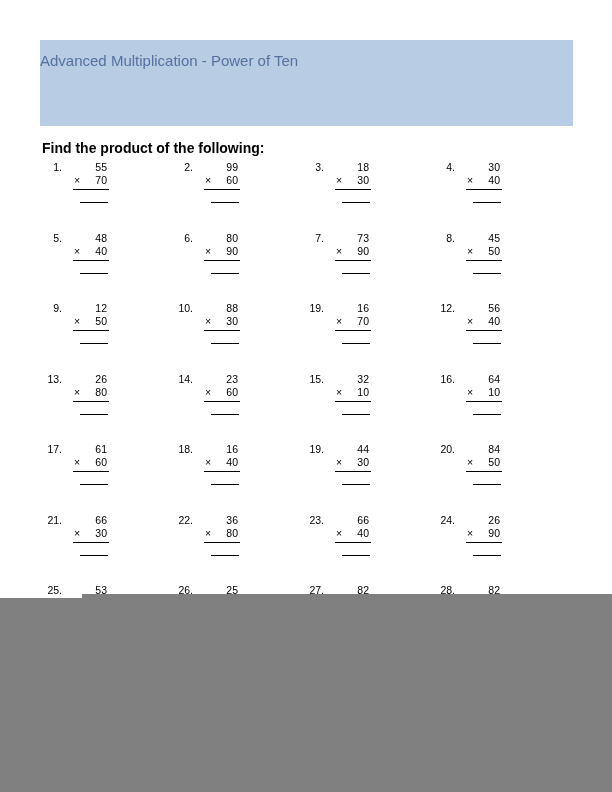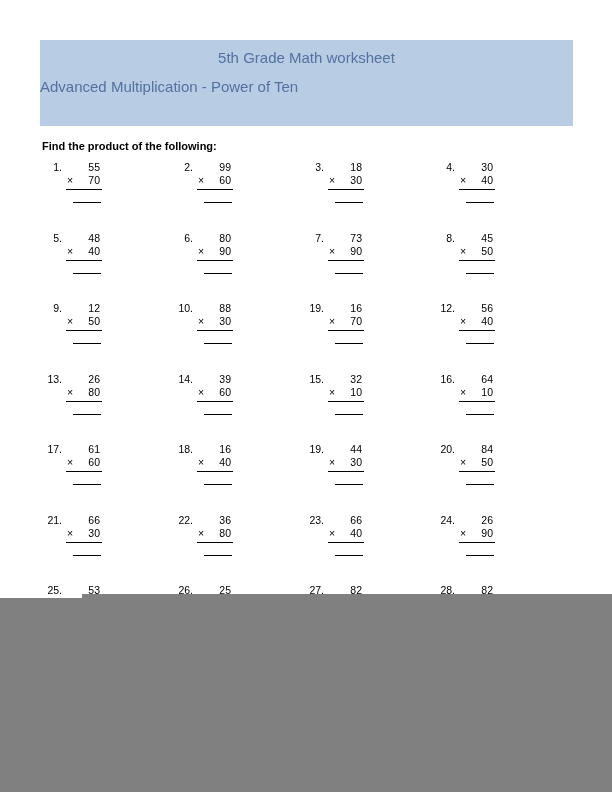--- a/index.html
+++ b/index.html
@@ -29,32 +29,32 @@
   }
   .date-blank {
     width:118px; border-bottom:1px solid #365f91;
     margin:0 0 3px 1px; height:14px;
   }
   .header-subtitle {
     text-align:left; font-size:15px; margin-top:12px;
   }
   .instructions {
     position:absolute; left:42px; top:140px;
-    font-size:11px; font-weight:bold; color:#000;
+    font-size:14px; font-weight:bold; color:#000;
   }
   #problems-grid {
     position:absolute; left:42px; top:160px;
     display:grid;
     grid-template-columns:repeat(4, 131px);
     grid-auto-rows:70.5px;
     color:#000; font-size:10.5px;
   }
   .problem { display:flex; }
   .pnum { width:20px; text-align:right; line-height:14px; }
-  .work { width:36px; margin-left:4px; }
+  .work { width:36px; margin-left:11px; }
   .top-line { text-align:right; line-height:14px; padding-right:2px; }
   .mul-line {
     display:flex; justify-content:space-between;
     line-height:13px; border-bottom:1px solid #000;
     padding:0 2px 2px 1px;
   }
   .answer-line {
     width:28px; height:12px;
     border-bottom:1px solid #000;
     margin-left:7px;
@@ -67,21 +67,20 @@
   .gray-step {
     position:absolute; left:82px; top:594px;
     width:530px; height:6px;
     background:#808080; z-index:5;
   }
 </style>
 </head>
 <body>
 
 <div class="header-box">
-  <div class="header-title">5th Grade Math worksheet</div>
   <div class="header-subtitle">Advanced Multiplication - Power of Ten</div>
 </div>
 
 <div class="instructions">Find the product of the following:</div>
 
 <div id="problems-grid">
   <div class="problem">
     <div class="pnum">1.</div>
     <div class="work">
       <div class="top-line">55</div>
@@ -233,21 +232,21 @@
         <span>×</span>
         <span>80</span>
       </div>
       <div class="answer-line"></div>
     </div>
   </div>
 
   <div class="problem">
     <div class="pnum">14.</div>
     <div class="work">
-      <div class="top-line">39</div>
+      <div class="top-line">23</div>
       <div class="mul-line">
         <span>×</span>
         <span>60</span>
       </div>
       <div class="answer-line"></div>
     </div>
   </div>
 
   <div class="problem">
     <div class="pnum">15.</div>

